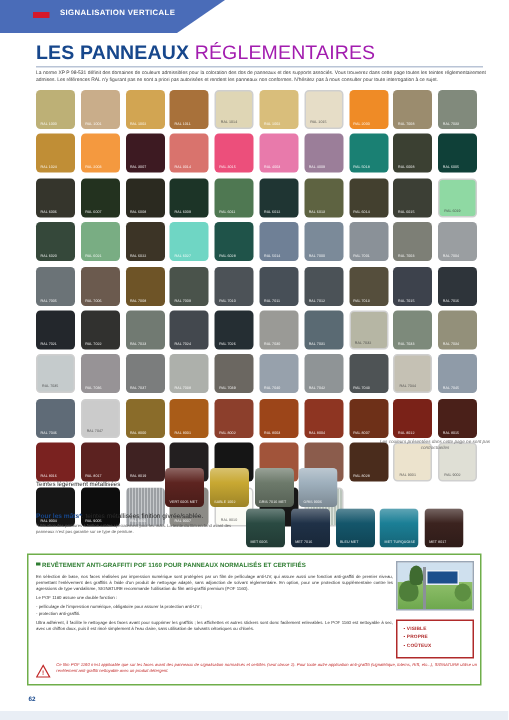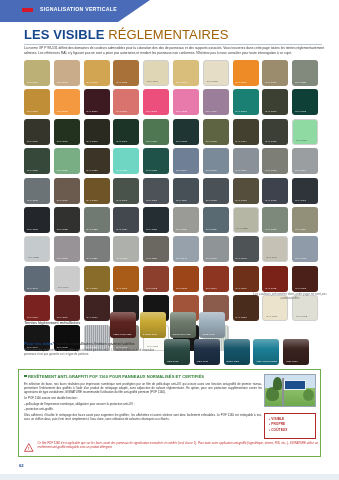--- a/index.html
+++ b/index.html
@@ -26,21 +26,21 @@
   .hdr-label {
     position: absolute; left: 40px; top: 6px;
     font-size: 5.2px; font-weight: bold; letter-spacing: .25px;
     color: #ffffff; white-space: nowrap;
   }
 
   
   .title-wrap { position:absolute; left: 24px; top: 27px; }
   .title { font-size: 13px; letter-spacing: .1px; white-space: nowrap; }
   .title b { color: #17478c; font-weight: bold; }
-  .title span { color: #a16207; font-weight: normal; }
+  .title span { color: #a21caf; font-weight: normal; }
   .title-rule {
     position: absolute; left: 24px; top: 44px;
     width: 298px; height: 1px; background: #b9c4d6;
   }
 
   
   .intro {
     position: absolute; left: 24px; top: 46px; width: 300px;
     font-size: 3.3px; line-height: 4.6px; color: #3a3a3a; text-align: justify;
   }
@@ -176,21 +176,21 @@
 <div class="page">
 
   <div class="hdr">
     <div class="hdr-tri"></div>
     <div class="hdr-redmark"></div>
     <div class="hdr-label">SIGNALISATION VERTICALE</div>
   </div>
 
   <div class="title-wrap">
     <div class="title">
-      <b>LES VISIBLE</b>
+      <b>LES PANNEAUX</b>
       <span>RÉGLEMENTAIRES</span>
     </div>
   </div>
   <div class="title-rule"></div>
 
   <div class="intro">La norme XP P 98-531 définit des domaines de couleurs admissibles pour la coloration des dos de panneaux et des supports associés. Vous trouverez dans cette page toutes les teintes réglementairement admises. Les références RAL n'y figurant pas ne sont a priori pas autorisées et rendent les panneaux non conformes. N'hésitez pas à nous consulter pour toute interrogation à ce sujet.</div>
 
   <div class="grid">
       <div class="sw" style="background: rgb(189, 176, 118);">
         <span class="sw-code">RAL 1000</span>

